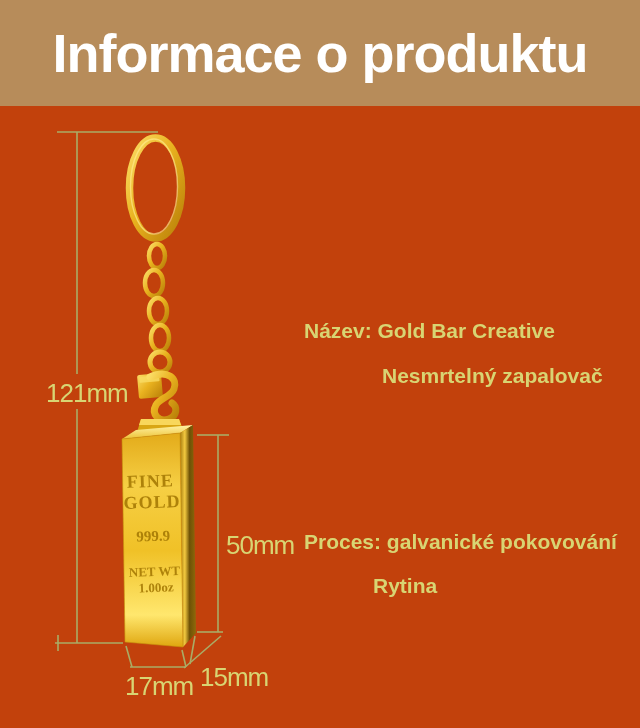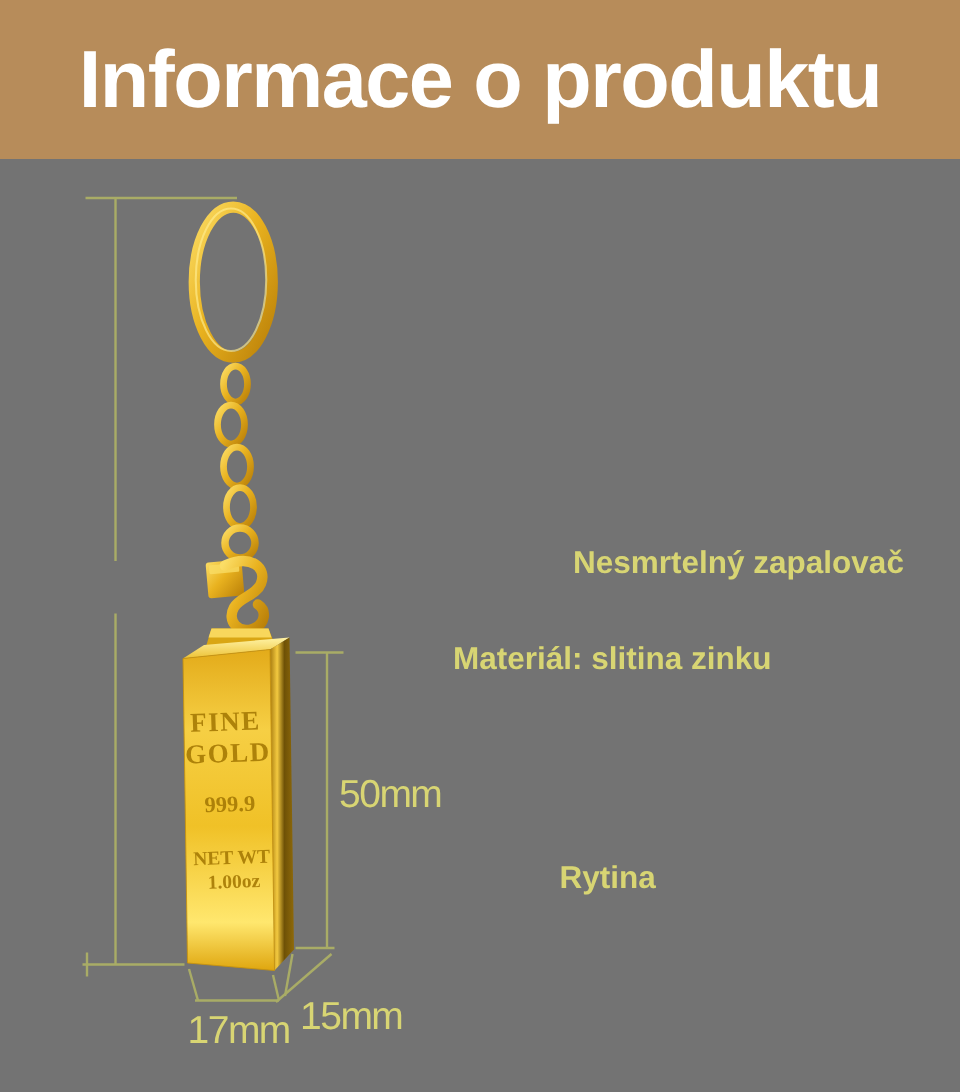--- a/index.html
+++ b/index.html
@@ -1,17 +1,17 @@
 <!DOCTYPE html>
 <html><head>
 <meta charset="utf-8">
 <style>
   html,body{margin:0;padding:0;background:#000;}
   .page{
-    position:relative;width:640px;height:728px;background:#737373;
+    position:relative;width:640px;height:728px;background:#c2410c;
     overflow:hidden;font-family:"Liberation Sans",sans-serif;
   }
   .header{
     position:absolute;left:0;top:0;width:640px;height:106px;
     background:#b78c5a;display:flex;align-items:center;justify-content:center;
   }
   .header .title{
     margin:0;color:#ffffff;font-size:54px;font-weight:bold;
     letter-spacing:-1px;white-space:nowrap;
   }
@@ -118,21 +118,23 @@
       <g font-family="Liberation Serif, serif" font-weight="bold" fill="#a87c06" text-anchor="middle" opacity="0.92" transform="rotate(-2 152 530)">
         <text x="152" y="487" font-size="18" letter-spacing="1">FINE</text>
         <text x="153" y="508" font-size="18" letter-spacing="1">GOLD</text>
         <text x="153" y="541" font-size="15">999.9</text>
         <text x="153" y="576" font-size="13">NET WT</text>
         <text x="154" y="592" font-size="13">1.00oz</text>
       </g>
     </g>
   </svg>
 
-  <div class="mm" style="left:226px;top:516px">50mm</div>
+  <div class="mm" style="left:46px;top:380px">121mm</div>
+  <div class="mm" style="left:226px;top:532px">50mm</div>
   <div class="mm" style="left:125px;top:673px">17mm</div>
   <div class="mm" style="left:200px;top:664px">15mm</div>
 
+  <div class="info" style="left:304px;top:319px">Název: Gold Bar Creative</div>
   <div class="info" style="left:382px;top:364px">Nesmrtelný zapalovač</div>
-  <div class="info" style="left:302px;top:428px">Materiál: slitina zinku</div>
+  <div class="info" style="left:304px;top:530px">Proces: galvanické pokovování</div>
   <div class="info" style="left:373px;top:574px">Rytina</div>
 
 </div>
 
 </body></html>

